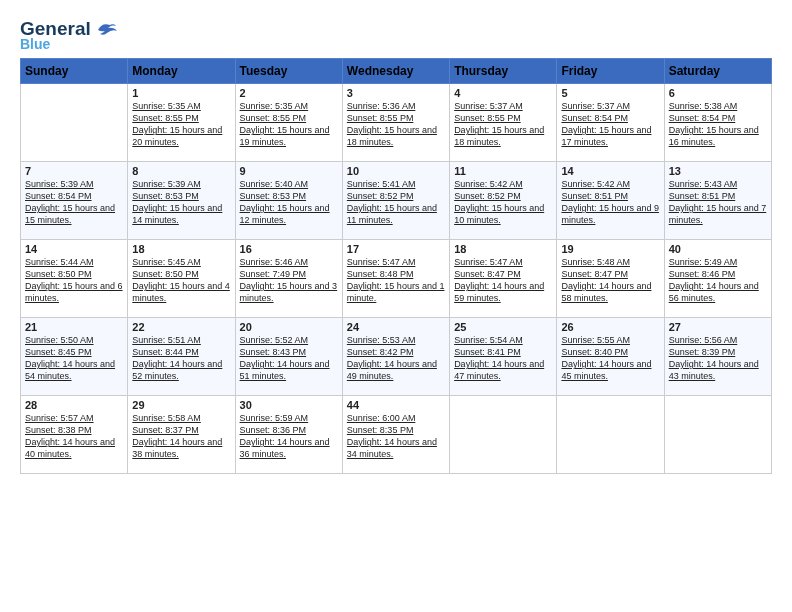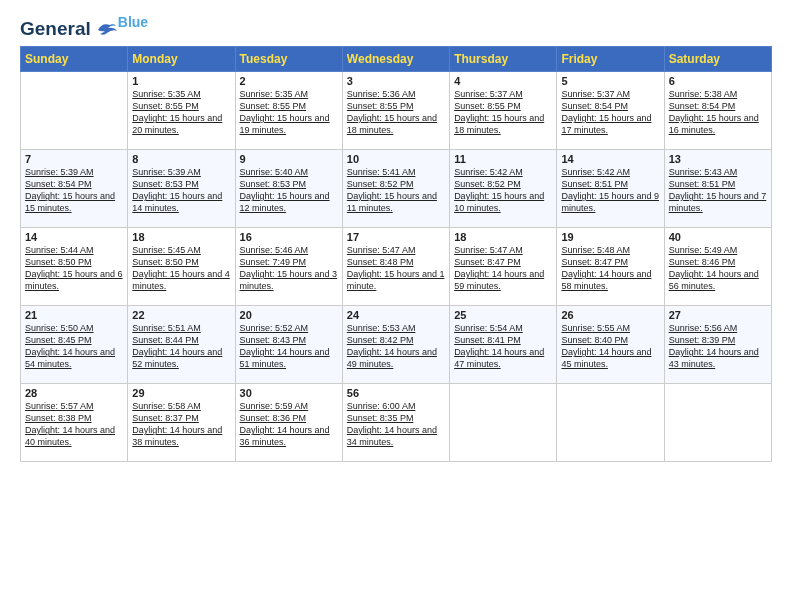--- a/index.html
+++ b/index.html
@@ -17,21 +17,21 @@
       background: #fff;
     }
     .header {
       display: flex;
       align-items: flex-start;
       justify-content: space-between;
       margin-bottom: 6px;
     }
     .logo {
       display: flex;
-      flex-direction: row;
+      flex-direction: column;
       align-items: flex-start;
     }
     .title-block {
       text-align: right;
     }
     .main-title {
       font-size: 36px;
       font-weight: bold;
       color: #1a3a5c;
       line-height: 1.1;
@@ -41,21 +41,21 @@
       color: #333;
       font-weight: normal;
     }
     table {
       width: 100%;
       border-collapse: collapse;
       table-layout: fixed;
     }
     thead tr th {
       background: #3a6bbf;
-      color: #fde047;
+      color: #000000;
       font-size: 12px;
       font-weight: bold;
       padding: 5px 4px;
       text-align: left;
       border: 1px solid #5580cc;
     }
     tbody tr td {
       border: 1px solid #ccc;
       vertical-align: top;
       padding: 3px 4px;
@@ -344,21 +344,21 @@
 and 38 minutes.</div>
           </td>
           <td>
             <span class="day-number">30</span>
             <div class="cell-content">Sunrise: 5:59 AM
 Sunset: 8:36 PM
 Daylight: 14 hours
 and 36 minutes.</div>
           </td>
           <td>
-            <span class="day-number">56</span>
+            <span class="day-number">44</span>
             <div class="cell-content">Sunrise: 6:00 AM
 Sunset: 8:35 PM
 Daylight: 14 hours
 and 34 minutes.</div>
           </td>
           <td></td>
           <td></td>
           <td></td>
         </tr>
       </tbody>

